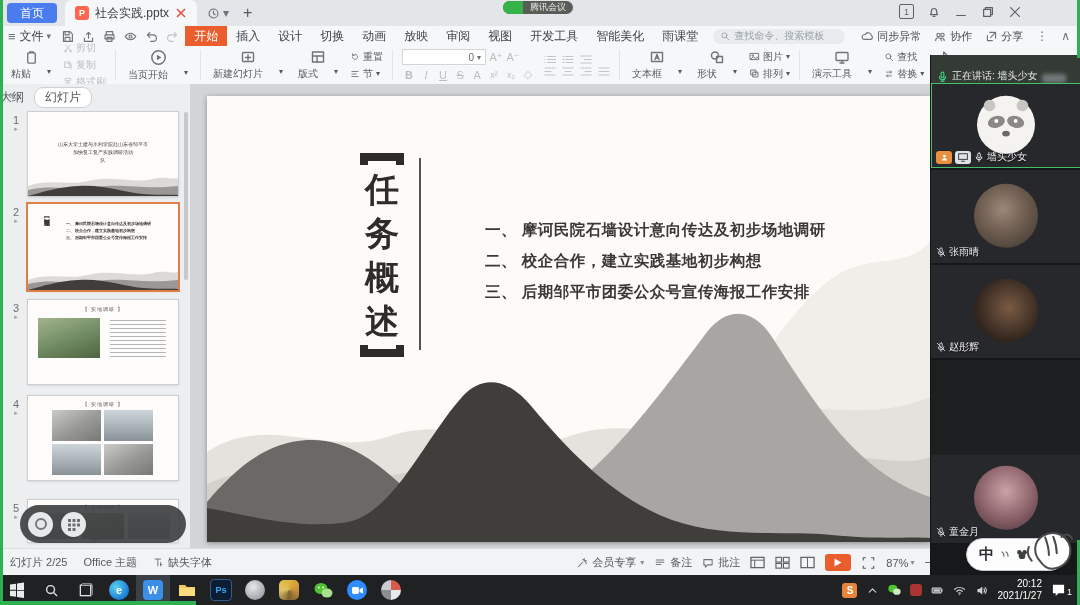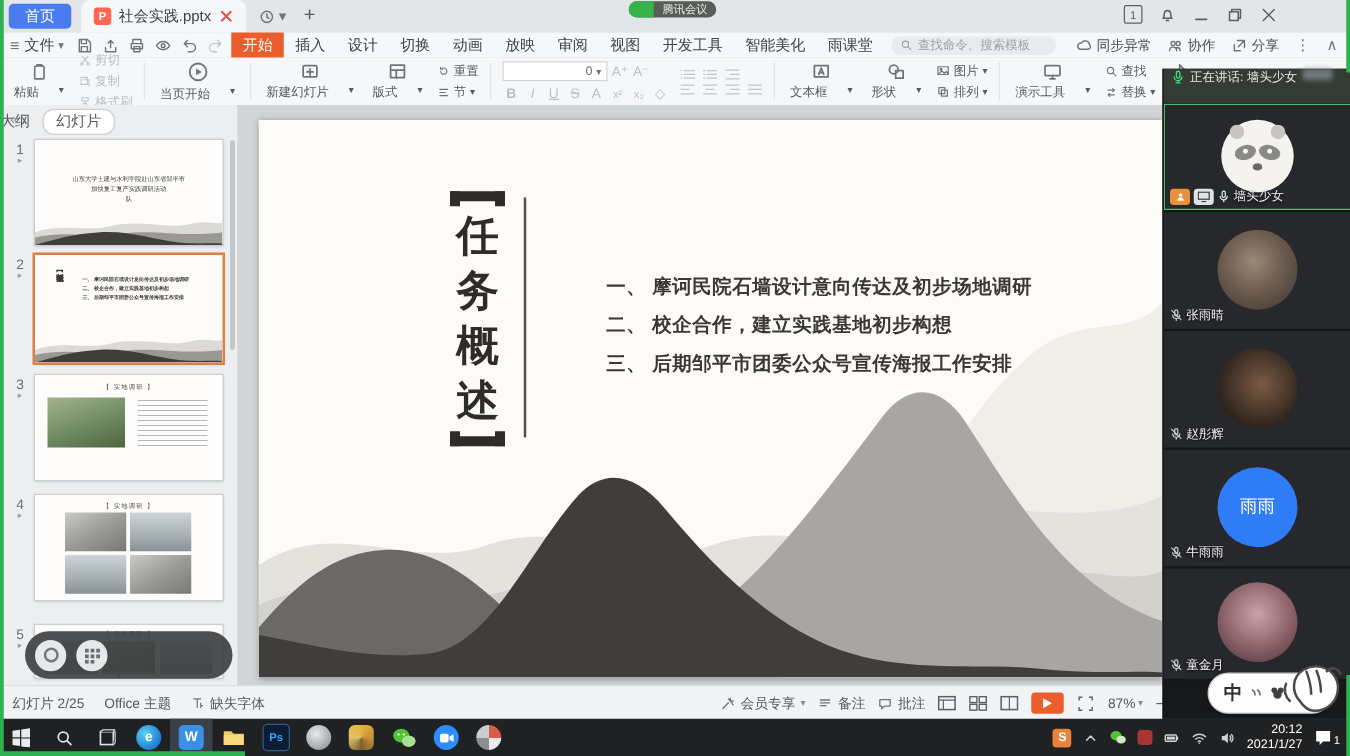--- a/index.html
+++ b/index.html
@@ -91,21 +91,21 @@
   .statusbar{left:0;top:548px;width:1080px;height:27px;background:#f2f3f4;border-top:1px solid #dddfe1;
              display:flex;align-items:center;font-size:11px;color:#55595d;z-index:10}
   .statusbar .lft{display:flex;align-items:center;gap:16px;padding-left:10px}
   .statusbar .rgt{margin-left:auto;display:flex;align-items:center;gap:10px;padding-right:112px}
   .vico{width:15px;height:13px}
   .playbtn{width:26px;height:17px;background:#ea5d2d;border-radius:3px;display:flex;align-items:center;justify-content:center}
   .slider{width:26px;height:1px;background:#a6abb0}
 
   
   .meet{left:930px;top:55px;width:150px;height:520px;background:#1c1e20;z-index:40;border-left:1px solid #121315}
-  .mtoast{position:absolute;left:0;top:0;width:150px;height:28px;background:#343b35;display:flex;align-items:flex-start;
+  .mtoast{position:absolute;left:0;top:0;width:150px;height:28px;background:#343b35;display:flex;align-items:flex-end;
           gap:4px;padding-left:6px;box-sizing:border-box}
   .mtoast .t{color:#e9e9e9;font-size:10px;white-space:nowrap}
   .blurblob{width:24px;height:9px;background:#8d9398;border-radius:2px;filter:blur(2px);opacity:.7}
   .tile{position:absolute;left:0;width:150px;background:#26282b;border-bottom:2px solid #141619;box-sizing:border-box}
   .tile.speaking{box-shadow:inset 0 0 0 1px #46c06a}
   .av{position:absolute;left:50%;top:50%;transform:translate(-50%,-52%);border-radius:50%}
   .namerow{position:absolute;left:5px;bottom:4px;display:flex;align-items:center;gap:3px}
   .namerow .nm{color:#f2f2f2;font-size:10px;text-shadow:0 1px 2px rgba(0,0,0,.9);white-space:nowrap}
   .badge{width:16px;height:13px;border-radius:3px;display:flex;align-items:center;justify-content:center}
   .b-host{background:#e8903e}
@@ -716,34 +716,20 @@
         <svg width="10" height="12" viewBox="0 0 16 16">
             <g fill="none" stroke="#cfd3d6" stroke-width="1.5" stroke-linecap="round">
               <rect x="6" y="1.5" width="4" height="8" rx="2"></rect>
               <path d="M3.5 8a4.5 4.5 0 0 0 9 0M8 12.5V15M2 2l12 12"></path>
             </g>
           </svg>
         <span class="nm">赵彤辉</span>
       </div>
     </div>
 
-    <div class="tile" style="top:305px;height:95px">
-      <div class="av bluav" style="width:64px;height:64px">
-        <span>雨雨</span>
-      </div>
-      <div class="namerow">
-        <svg width="10" height="12" viewBox="0 0 16 16">
-            <g fill="none" stroke="#cfd3d6" stroke-width="1.5" stroke-linecap="round">
-              <rect x="6" y="1.5" width="4" height="8" rx="2"></rect>
-              <path d="M3.5 8a4.5 4.5 0 0 0 9 0M8 12.5V15M2 2l12 12"></path>
-            </g>
-          </svg>
-        <span class="nm">牛雨雨</span>
-      </div>
-    </div>
 
     <div class="tile" style="top:400px;height:90px">
       <div class="av" style="width:64px;height:64px;background:radial-gradient(circle at 50% 40%, #caa3a8 0%, #8a6168 55%, #463338 100%)"></div>
       <div class="namerow">
         <svg width="10" height="12" viewBox="0 0 16 16">
             <g fill="none" stroke="#cfd3d6" stroke-width="1.5" stroke-linecap="round">
               <rect x="6" y="1.5" width="4" height="8" rx="2"></rect>
               <path d="M3.5 8a4.5 4.5 0 0 0 9 0M8 12.5V15M2 2l12 12"></path>
             </g>
           </svg>

